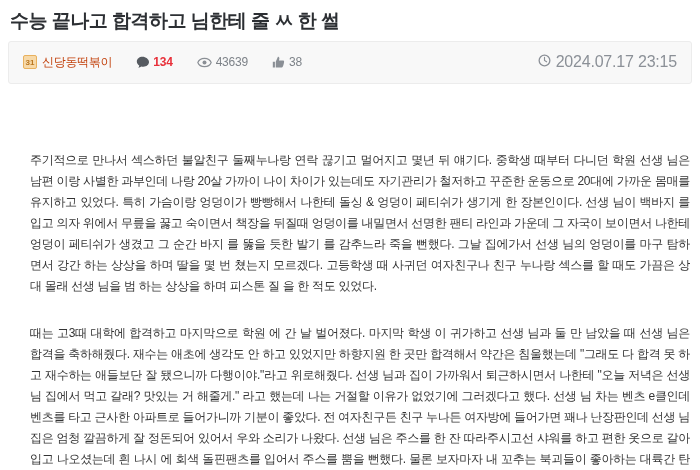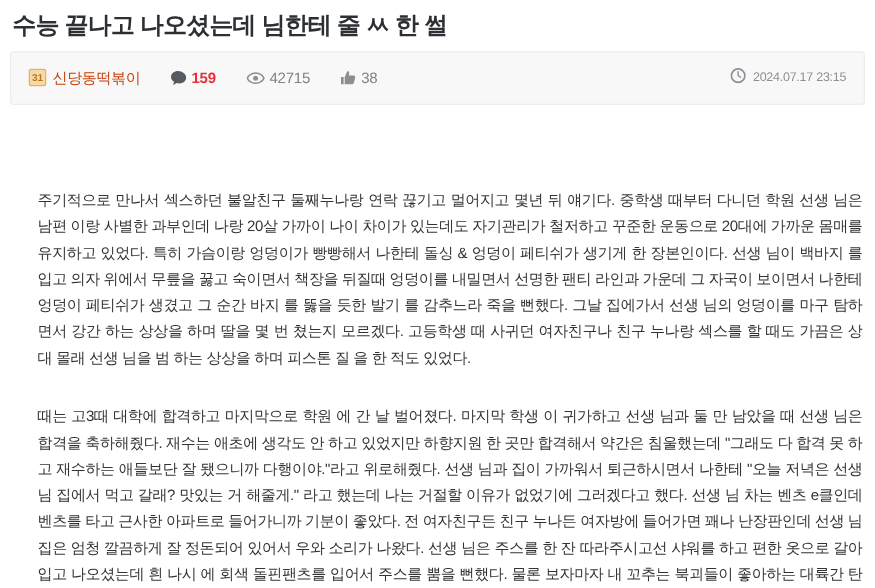--- a/index.html
+++ b/index.html
@@ -25,59 +25,59 @@
     color:#b9761f; font-size:8px; font-weight:700;
     display:inline-flex; align-items:center; justify-content:center;
     flex:0 0 auto;
   }
   .author-name { color:#c2410c; letter-spacing:-0.3px; }
   .stat { display:inline-flex; align-items:center; gap:4px; margin-left:24px; color:#7d8288; }
   .stat svg { display:block; }
   .stat-comments .stat-value { color:#e8303a; font-weight:700; }
   .stat-value { letter-spacing:-0.2px; }
   .meta-spacer { flex:1 1 auto; }
-  .timestamp { display:inline-flex; align-items:center; gap:5px; color:#8b9097; font-size:10px; letter-spacing:-0.2px; }
+  .timestamp { display:inline-flex; align-items:center; gap:5px; color:#8b9097; font-size:16px; letter-spacing:-0.2px; }
 
   .post-body {
     margin:66px 10px 0 30px;
     font-size:12px; line-height:21px; color:#333;
     letter-spacing:-0.3px;
     text-align:justify;
     word-break:break-all;
   }
   .post-body p + p { margin-top:26px; }
 </style>
 </head>
 <body>
 
 <div class="page">
 
-  <h1 class="post-title">수능 끝나고 나오셨는데 님한테 줄 ㅆ 한 썰</h1>
+  <h1 class="post-title">수능 끝나고 합격하고 님한테 줄 ㅆ 한 썰</h1>
 
   <div class="meta-bar">
     <span class="author-badge">31</span>
     <span class="author-name">신당동떡볶이</span>
 
     <span class="stat stat-comments">
       <span>
         <svg width="13" height="13" viewBox="0 0 16 16">
             <path d="M8 1C4 1 1 3.6 1 6.8c0 2 1.2 3.7 3 4.8-.1.9-.5 2.1-1.2 2.9 1.5-.2 2.9-.9 3.8-1.6.8.2 1.6.3 2.4.3 4 0 7-2.6 7-5.8S12 1 8 1z" fill="#565b61"></path>
           </svg>
       </span>
-      <span class="stat-value">159</span>
+      <span class="stat-value">134</span>
     </span>
 
     <span class="stat stat-views">
       <span>
         <svg width="15" height="11" viewBox="0 0 18 12">
             <path d="M9 1C5 1 1.9 3.6 1 6c.9 2.4 4 5 8 5s7.1-2.6 8-5c-.9-2.4-4-5-8-5z" fill="none" stroke="#8a8f95" stroke-width="1.4"></path>
             <circle cx="9" cy="6" r="2.4" fill="#8a8f95"></circle>
           </svg>
       </span>
-      <span class="stat-value">42715</span>
+      <span class="stat-value">43639</span>
     </span>
 
     <span class="stat stat-likes">
       <span>
         <svg width="13" height="13" viewBox="0 0 16 16">
             <path d="M1 7h2.6v7H1zM4.6 14V7.2L7.3 1c1 0 1.8.8 1.8 1.9 0 .6-.3 1.9-.5 2.6h4.9c.8 0 1.4.6 1.4 1.3 0 1.6-1 5.3-1.7 6.5-.3.4-.7.7-1.2.7H4.6z" fill="#8a8f95"></path>
           </svg>
       </span>
       <span class="stat-value">38</span>
     </span>

